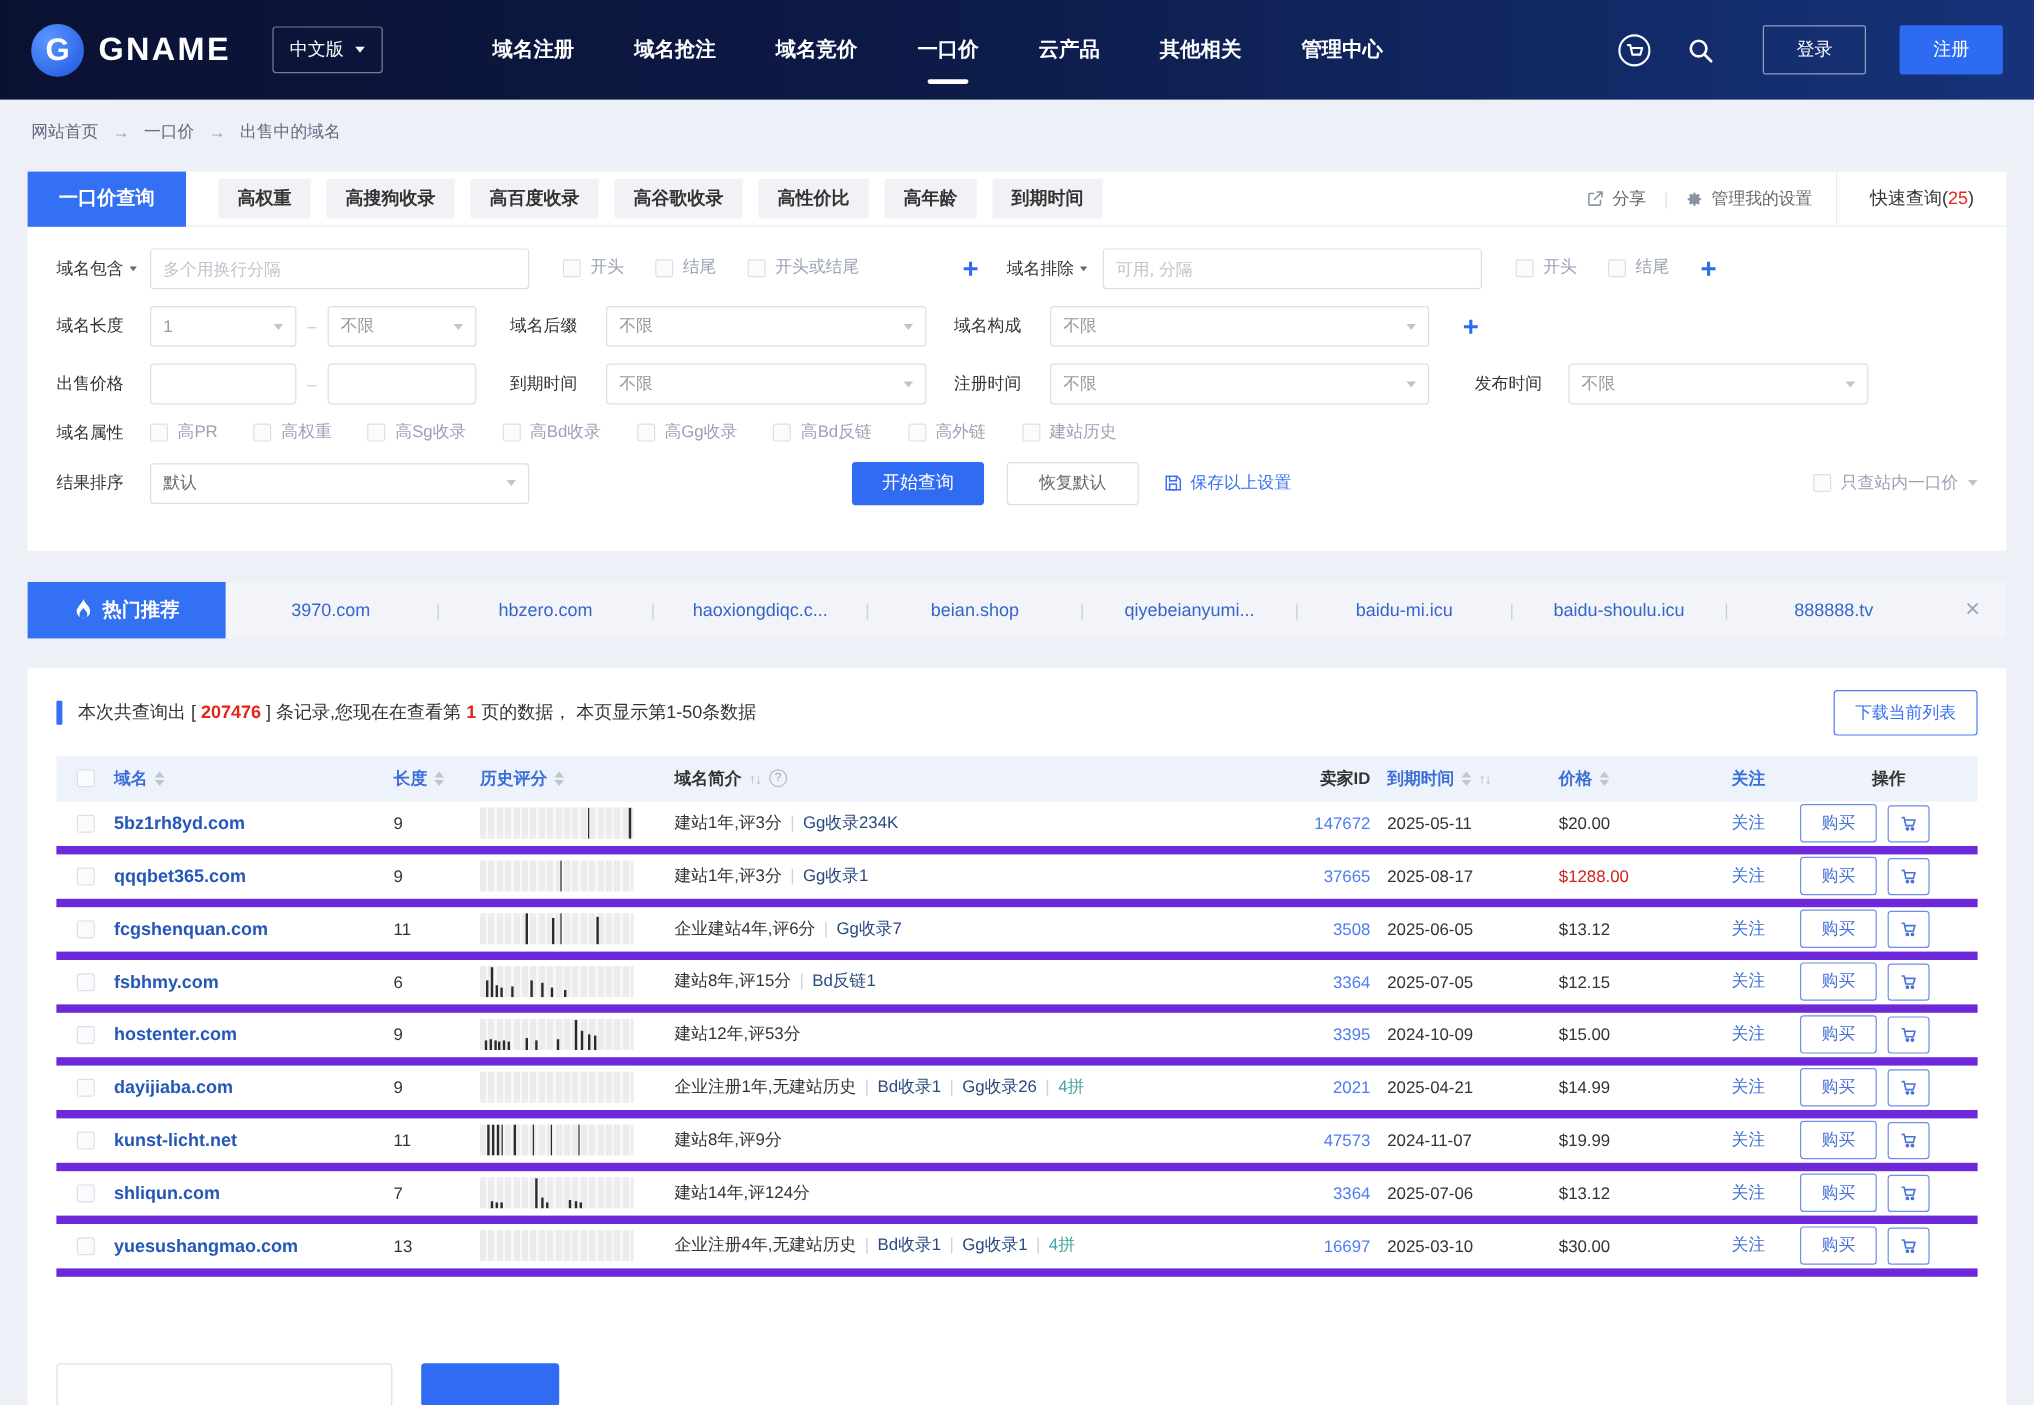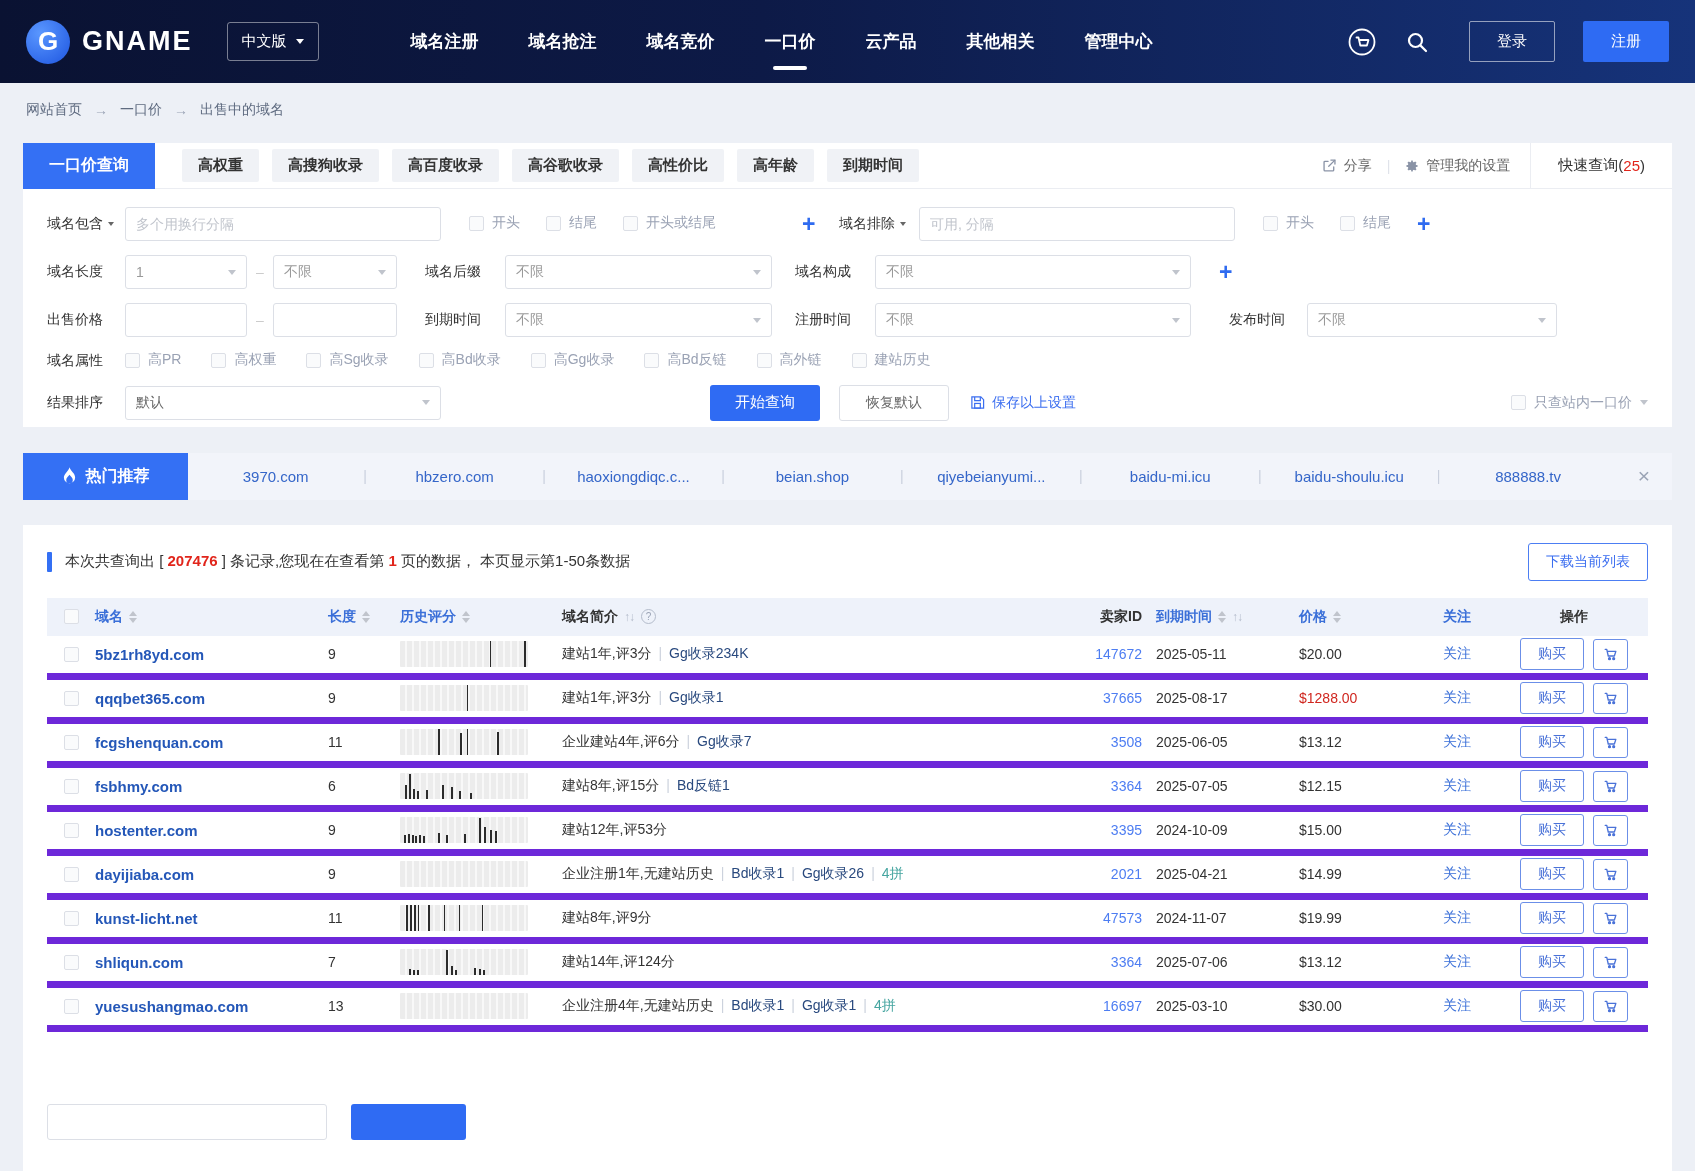--- a/index.html
+++ b/index.html
@@ -41,21 +41,21 @@
        display:flex;align-items:center;margin-right:13px;border-radius:2px;cursor:pointer;white-space:nowrap}
   .tab.active{background:#3470f4;color:#fff;height:46px;width:132px;justify-content:center;font-size:16px;margin-right:27px;border-radius:0}
   .tab-actions{margin-left:auto;display:flex;align-items:center;height:100%}
   .t-act{display:flex;align-items:center;gap:7px;color:#666;font-size:14px;cursor:pointer}
   .t-sep{color:#e0e3ea;margin:0 15px}
   .quick{border-left:1px solid #ebedf2;align-self:stretch;display:flex;align-items:center;
          padding:1px 27px;margin-left:20px;font-size:15px;color:#333;cursor:pointer}
   .red{color:#e1251b}
 
   
-  .form{padding:18px 24px 6px}
+  .form{padding:18px 24px 38px}
   .frow{display:flex;align-items:center;margin-bottom:14px}
   .flab{width:78px;flex-shrink:0;color:#333;font-size:14px;display:flex;align-items:center;gap:5px}
   .lcaret{width:0;height:0;border-left:3.5px solid transparent;border-right:3.5px solid transparent;border-top:4.5px solid #666}
   .inp{height:34px;border:1px solid #dcdfe6;border-radius:3px;padding:0 10px;font-size:14px;color:#333;background:#fff;outline:none}
   .inp::placeholder{color:#c0c4cc}
   .sel{height:34px;border:1px solid #dcdfe6;border-radius:3px;display:flex;align-items:center;justify-content:space-between;
        padding:0 10px;background:#fff;color:#999;font-size:14px;cursor:pointer}
   .w272{width:316px}.w267{width:267px}.w122{width:122px}.w124{width:124px}.w250{width:250px}
   .gC{width:370px;display:flex;align-items:center;margin-left:28px}
   .ml28{margin-left:28px}.ml38{margin-left:38px}
@@ -106,21 +106,21 @@
   .spark{position:relative;width:128px;height:26px;border-radius:1px;overflow:hidden;
          background:repeating-linear-gradient(90deg,#ececec 0 5px,#f8f8f8 5px 7px)}
   .mk{position:absolute;bottom:0;background:#2b2b2b}
   .desc{font-size:14px;white-space:nowrap;overflow:hidden;text-overflow:ellipsis;padding-right:10px}
   .d-dark{color:#333}.d-navy{color:#29497e}.d-teal{color:#45a5a0}
   .d-sep{color:#ccd2dd;margin:0 7px}
   .seller-link{color:#4d7df2;cursor:pointer;text-align:right;padding-right:14px}
   .price{color:#333}
   .price.is-red{color:#d0261f}
   .follow-link{color:#3a6fd8;cursor:pointer;text-align:center}
-  .actions{display:flex;align-items:center;gap:9px;justify-content:center}
+  .actions{display:flex;align-items:center;gap:9px;}
   .btn-buy{border:1px solid #6b8fe8;color:#4a72d8;background:#fff;padding:6px 17px;border-radius:3px;font-size:14px;cursor:pointer}
   .btn-cart{border:1px solid #6b8fe8;background:#fff;width:35px;height:31px;border-radius:3px;
             display:flex;align-items:center;justify-content:center;cursor:pointer}
 
   .bottom-partial{display:flex;gap:24px;margin:72px 24px 0}
   .bp-select{width:280px;height:36px;border:1px solid #dcdfe6;border-radius:3px;background:#fff}
   .bp-btn{width:115px;height:36px;background:#2f6bf3;border:none;border-radius:3px;cursor:pointer}
 </style>
 </head>
 <body>

